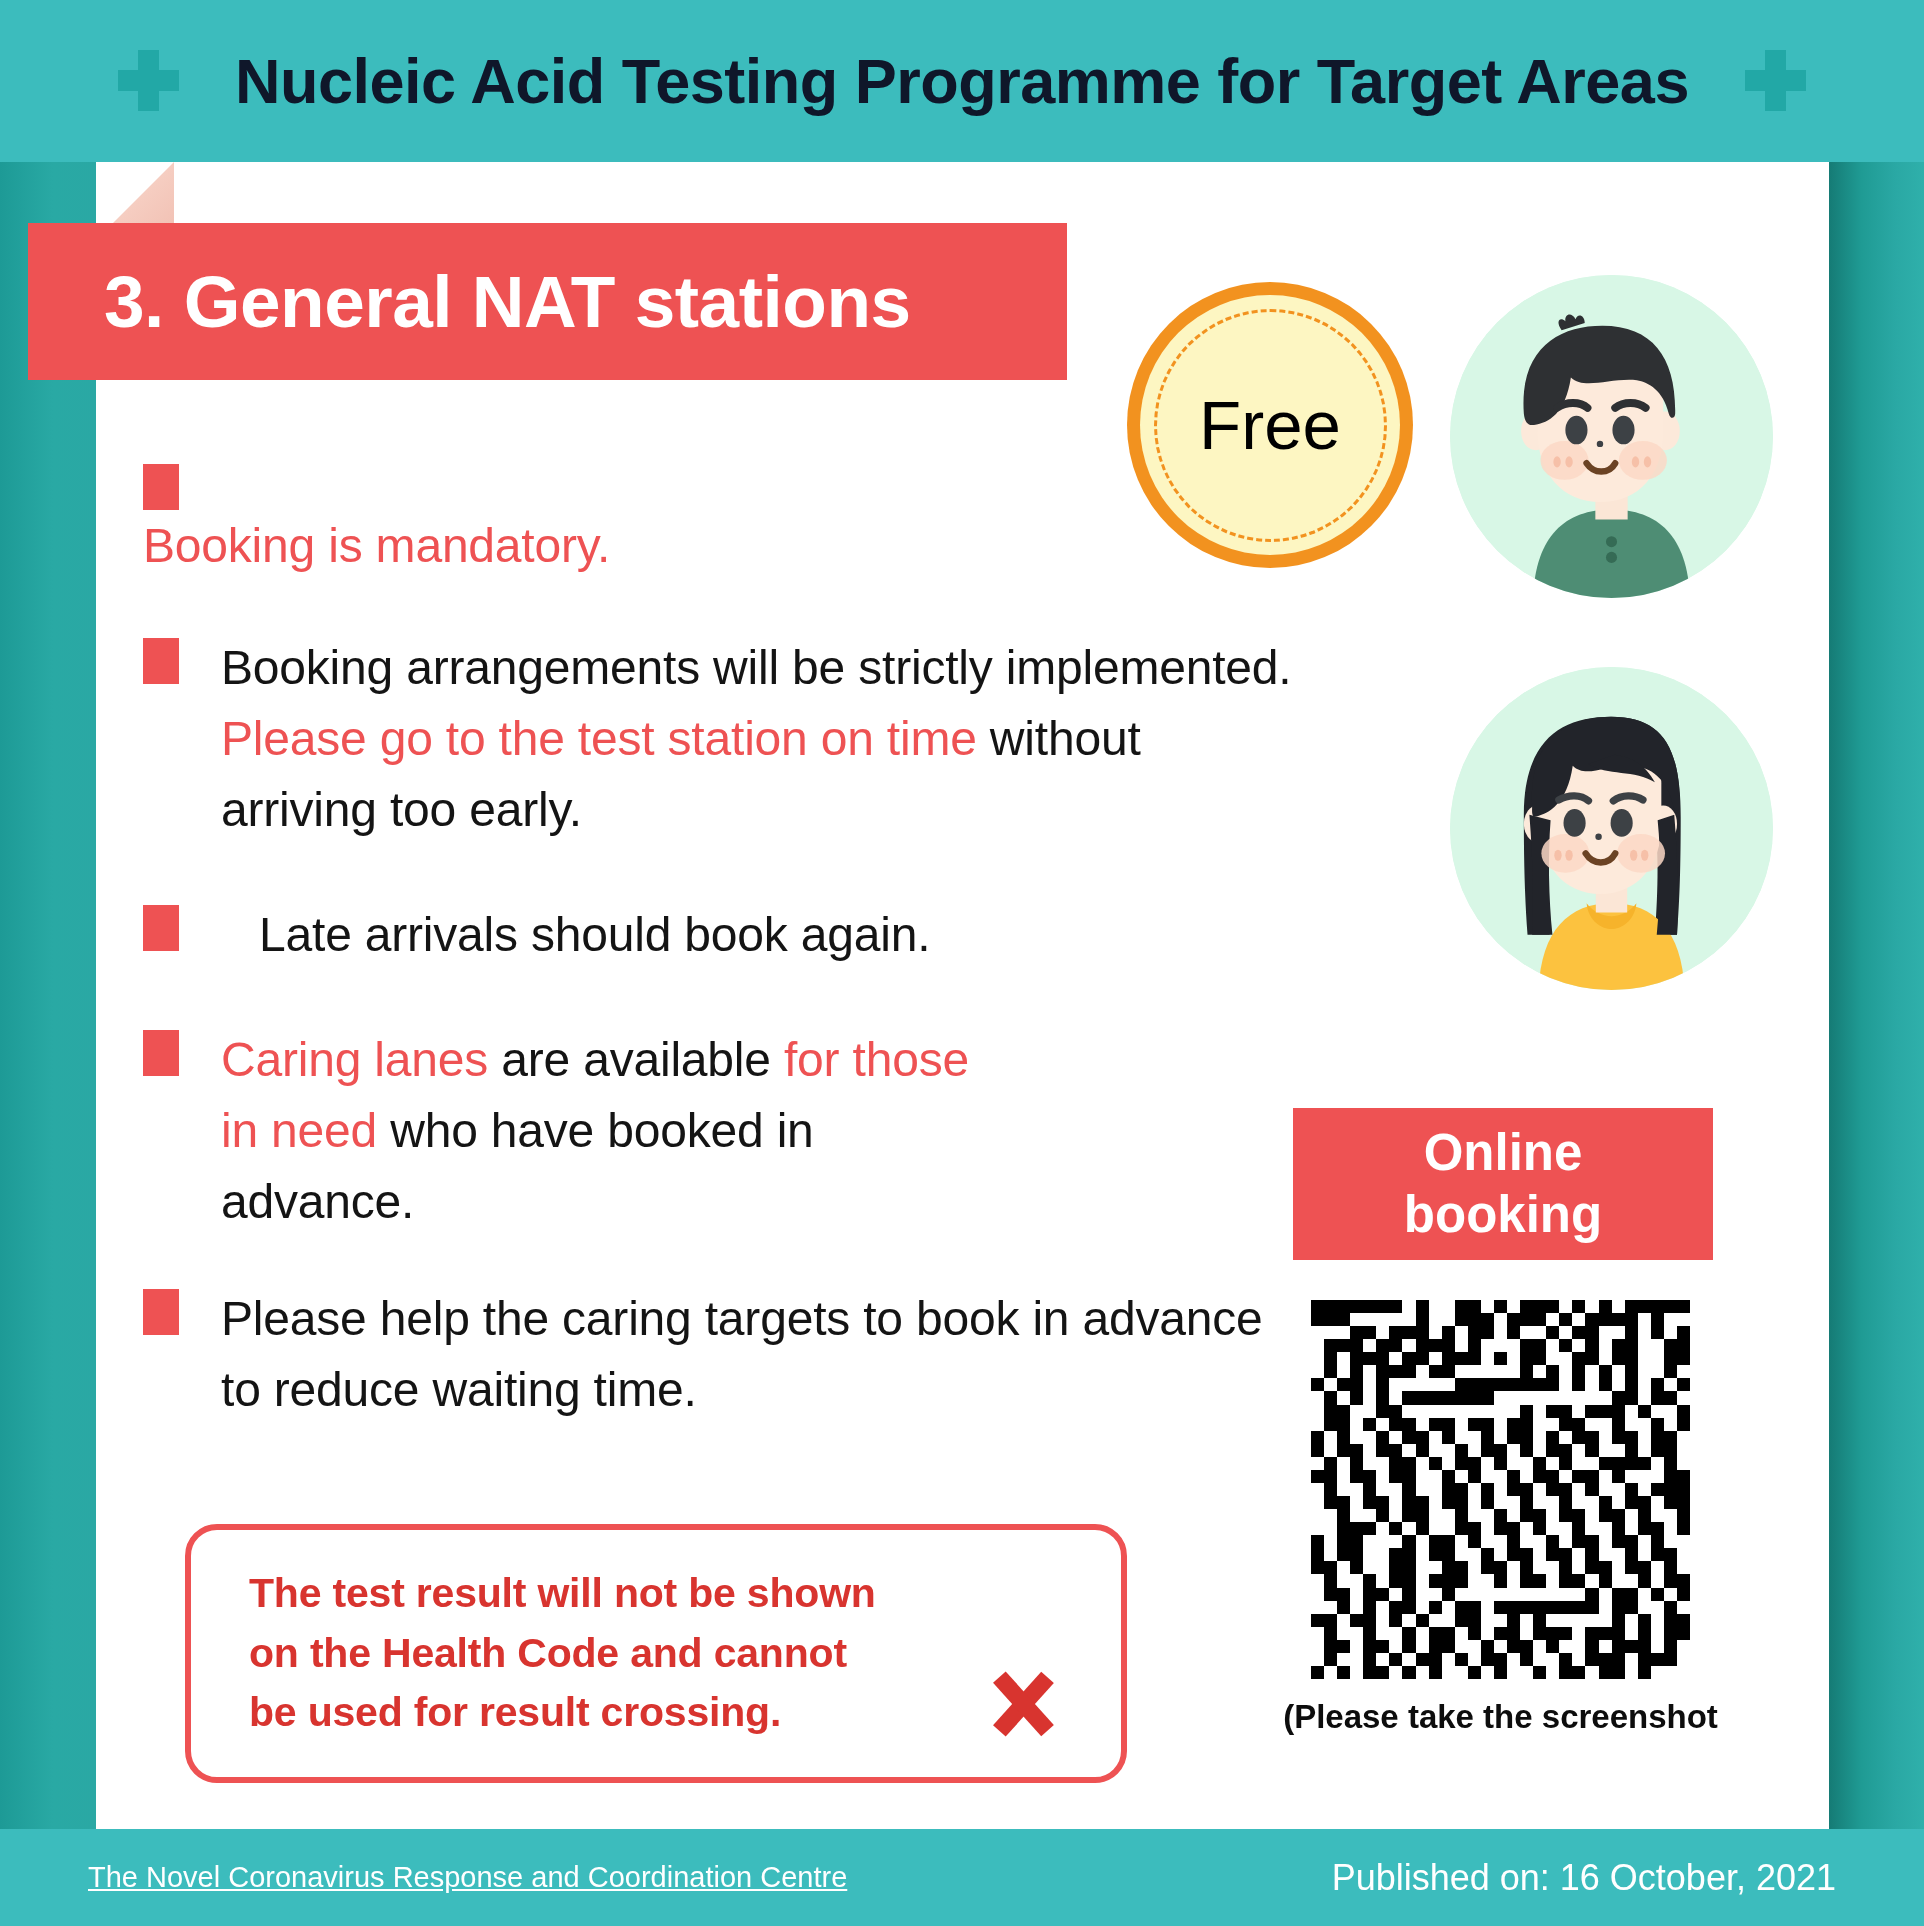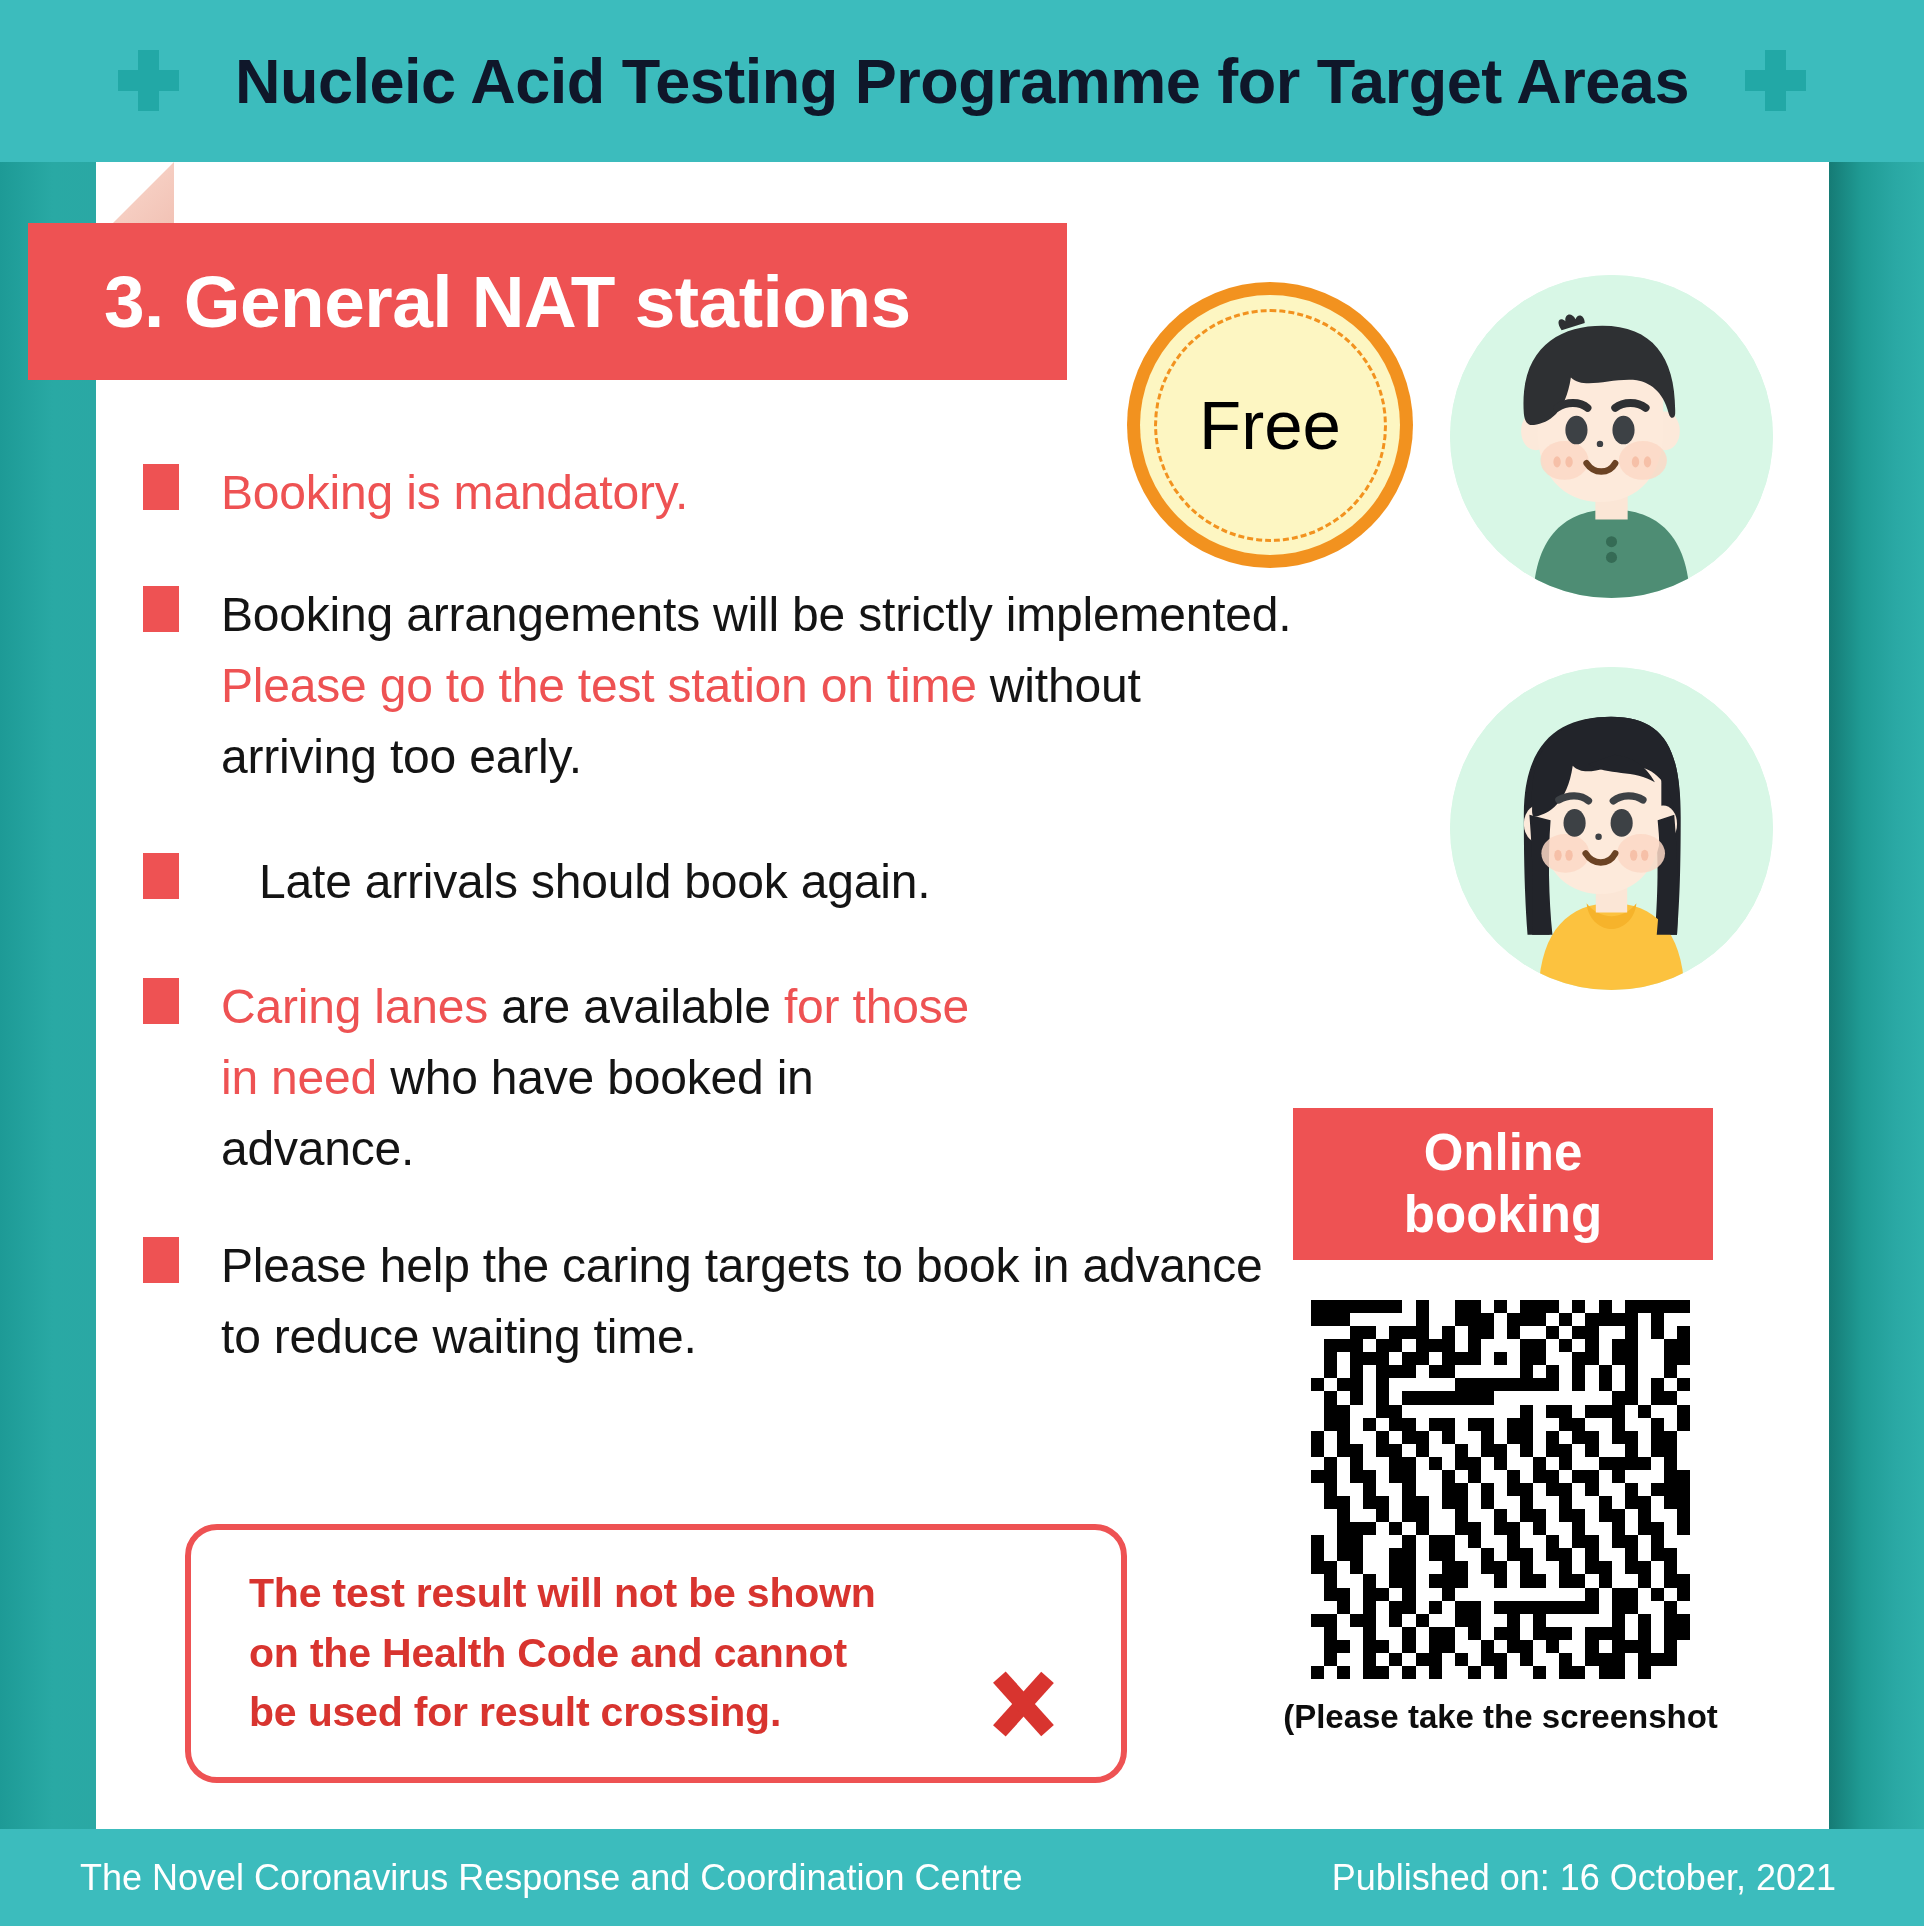--- a/index.html
+++ b/index.html
@@ -113,21 +113,21 @@
   .bullet-text {
     font-size: 48px;
     line-height: 1.48;
     color: #141414;
     letter-spacing: -0.2px;
   }
   .bullet-text.red-all { color: #ee5253; }
   .hl { color: #ee5253; }
 
   
-  .bullet-row.r1 { margin-bottom: 51px; }
+  .bullet-row.r1 { margin-bottom: 51px; flex-direction: column; }
   .bullet-row.r2 { margin-bottom: 54px; }
   .bullet-row.r3 { margin-bottom: 54px; gap: 38px; }
   .bullet-row.r4 { margin-bottom: 46px; }
   .bullet-row.r5 { margin-bottom: 0; }
   .bullet-row.r4 .bullet-text { max-width: 785px; }
 
   
   .free-badge {
     position: absolute;
     left: 1127px; top: 282px;
@@ -251,24 +251,25 @@
   .footer {
     position: absolute;
     left: 0; bottom: 0;
     width: 1924px; height: 97px;
     background: #3cbcbd;
     display: flex;
     align-items: center;
   }
   .footer-left {
     position: absolute;
-    left: 80px;
+    left: 88px;
     color: #ffffff;
-    font-size: 36px;
+    font-size: 29px;
     white-space: nowrap;
+    text-decoration: underline;
   }
   .footer-right {
     position: absolute;
     right: 88px;
     color: #ffffff;
     font-size: 36px;
     white-space: nowrap;
   }
 </style>
 </head>

